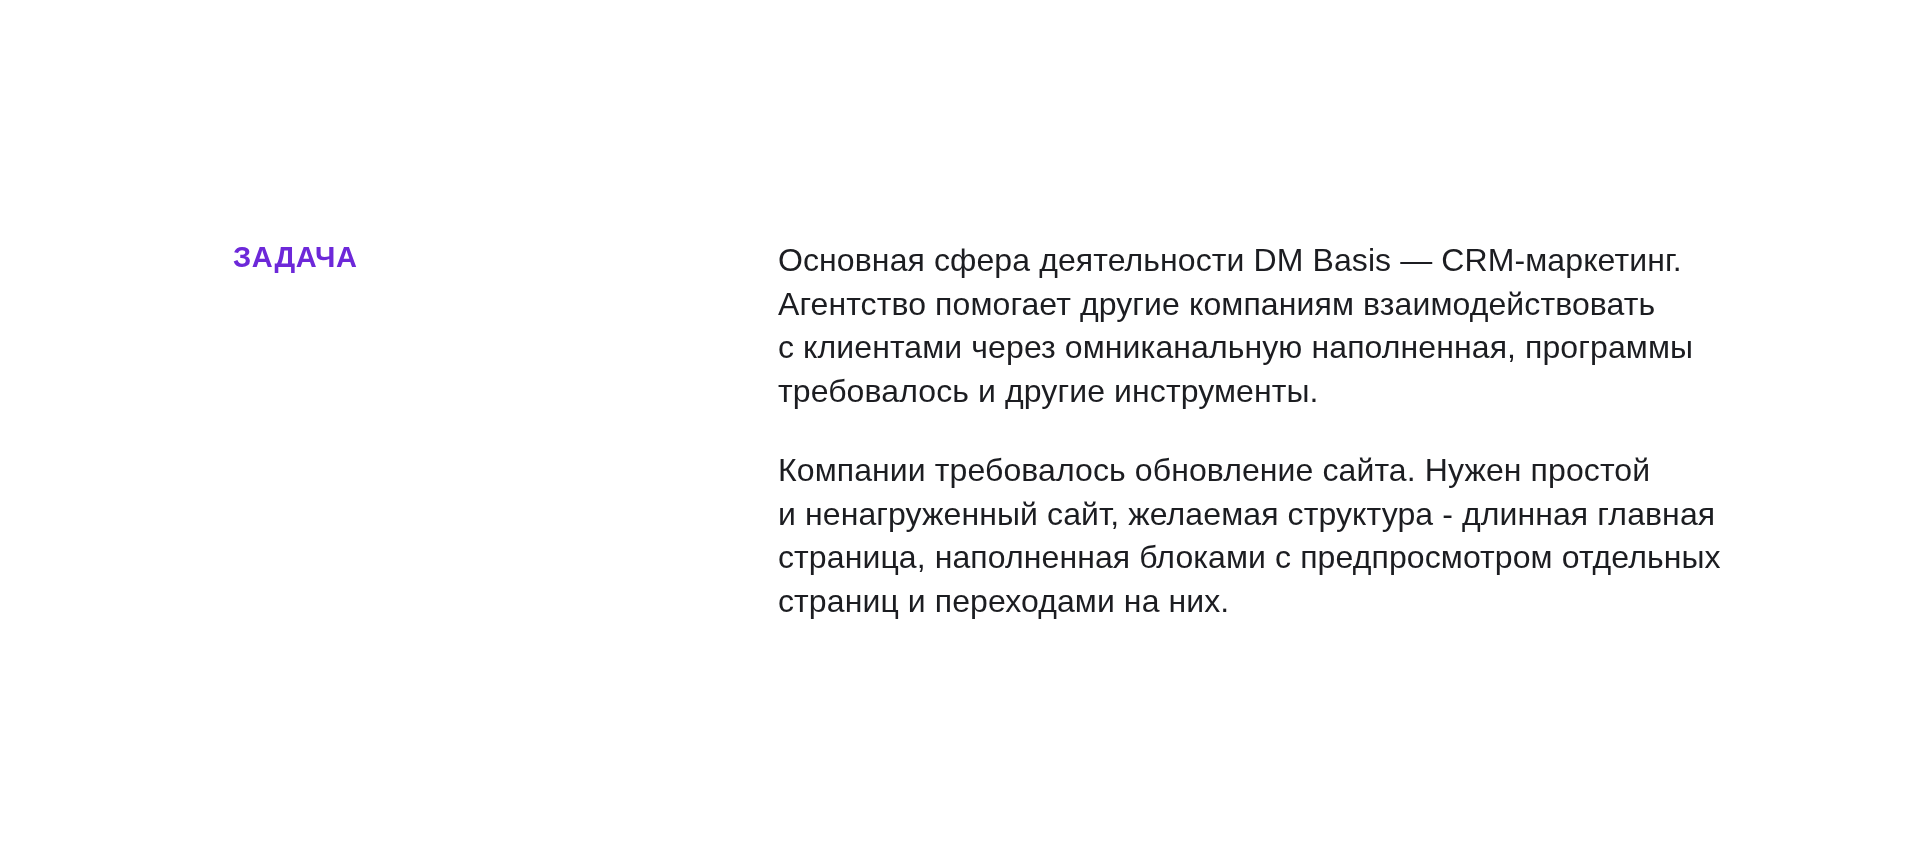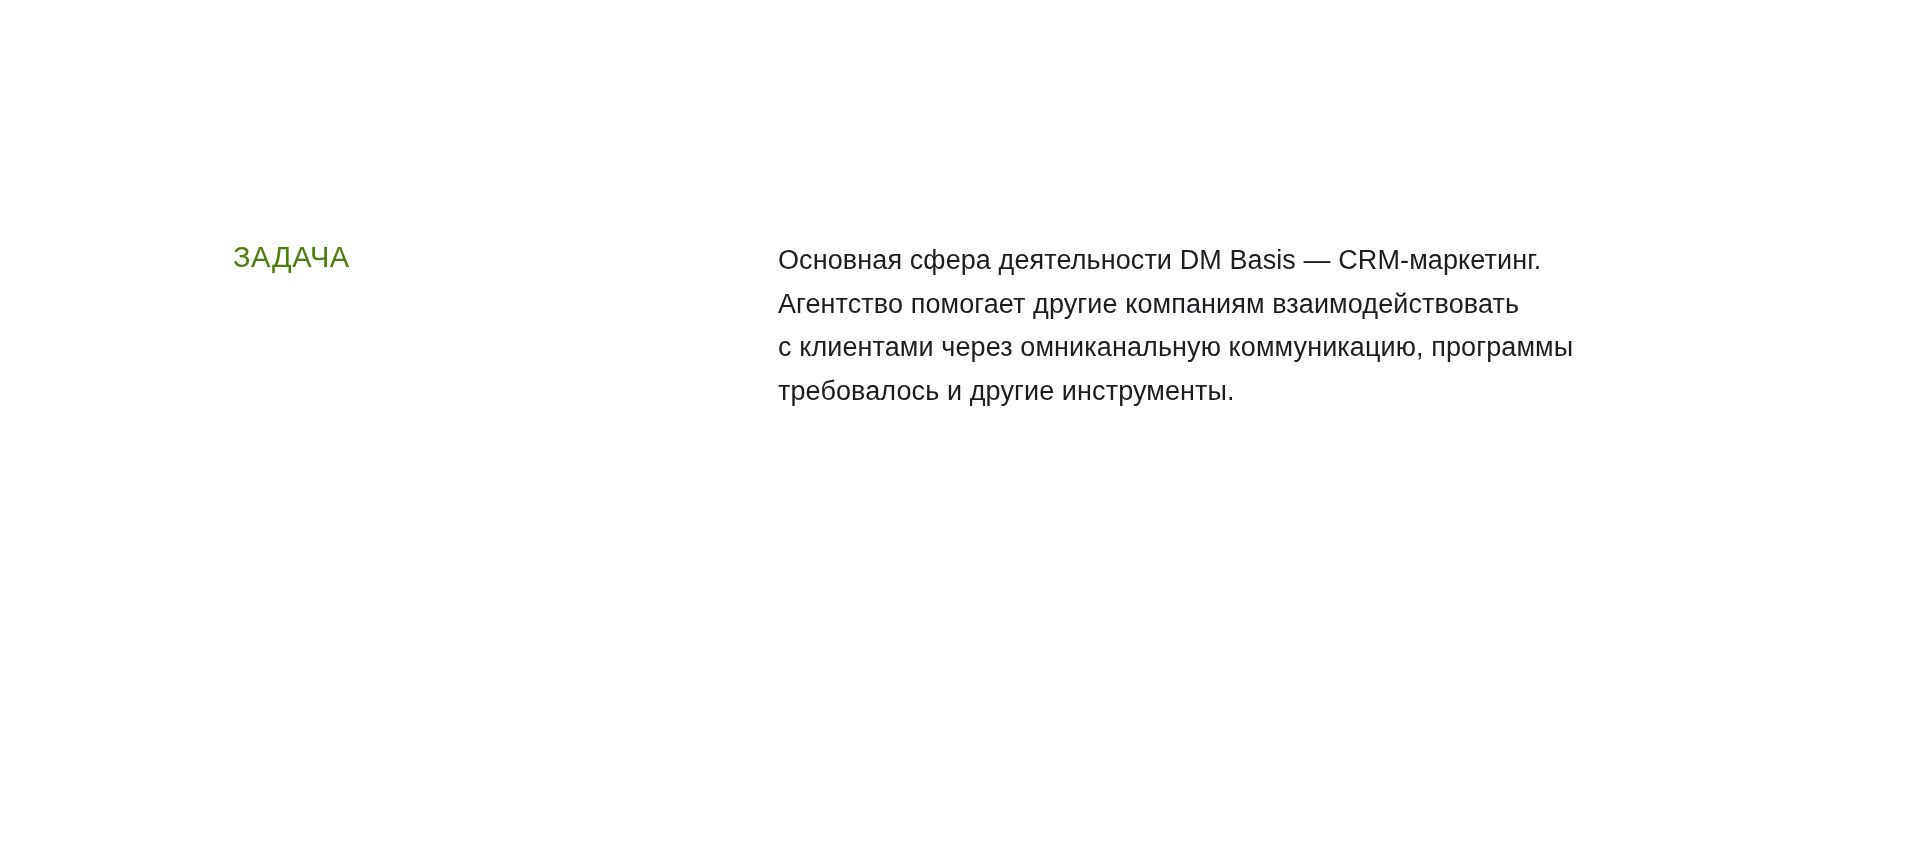--- a/index.html
+++ b/index.html
@@ -14,53 +14,59 @@
     position: relative;
     width: 1920px;
     height: 858px;
     background: #ffffff;
   }
   .section-label {
     position: absolute;
     left: 233px;
     top: 243px;
     font-size: 29px;
-    font-weight: 400;
+    font-weight: 700;
     letter-spacing: 0.6px;
     line-height: 1;
-    color: #4d7c0f;
+    color: #6d28d9;
     white-space: nowrap;
   }
   .task-text {
     position: absolute;
     left: 778px;
     top: 239px;
     width: 860px;
     color: #1c1d21;
-    font-size: 27px;
+    font-size: 32px;
     font-weight: 400;
     line-height: 43.5px;
     letter-spacing: 0.1px;
   }
   .paragraph { display: block; }
   .paragraph + .paragraph { margin-top: 36px; }
   .text-line { display: block; white-space: nowrap; }
 </style>
 </head>
 <body>
 
 <div class="page">
 
   <h2 class="section-label">ЗАДАЧА</h2>
 
   <div class="task-text">
 
     <p class="paragraph">
       <span class="text-line">Основная сфера деятельности DM Basis — CRM-маркетинг.</span>
       <span class="text-line">Агентство помогает другие компаниям взаимодействовать</span>
-      <span class="text-line">с клиентами через омниканальную коммуникацию, программы</span>
+      <span class="text-line">с клиентами через омниканальную наполненная, программы</span>
       <span class="text-line">требовалось и другие инструменты.</span>
     </p>
 
+    <p class="paragraph">
+      <span class="text-line">Компании требовалось обновление сайта. Нужен простой</span>
+      <span class="text-line">и ненагруженный сайт, желаемая структура - длинная главная</span>
+      <span class="text-line">страница, наполненная блоками с предпросмотром отдельных</span>
+      <span class="text-line">страниц и переходами на них.</span>
+    </p>
 
   </div>
 
 </div>
 
 </body></html>

